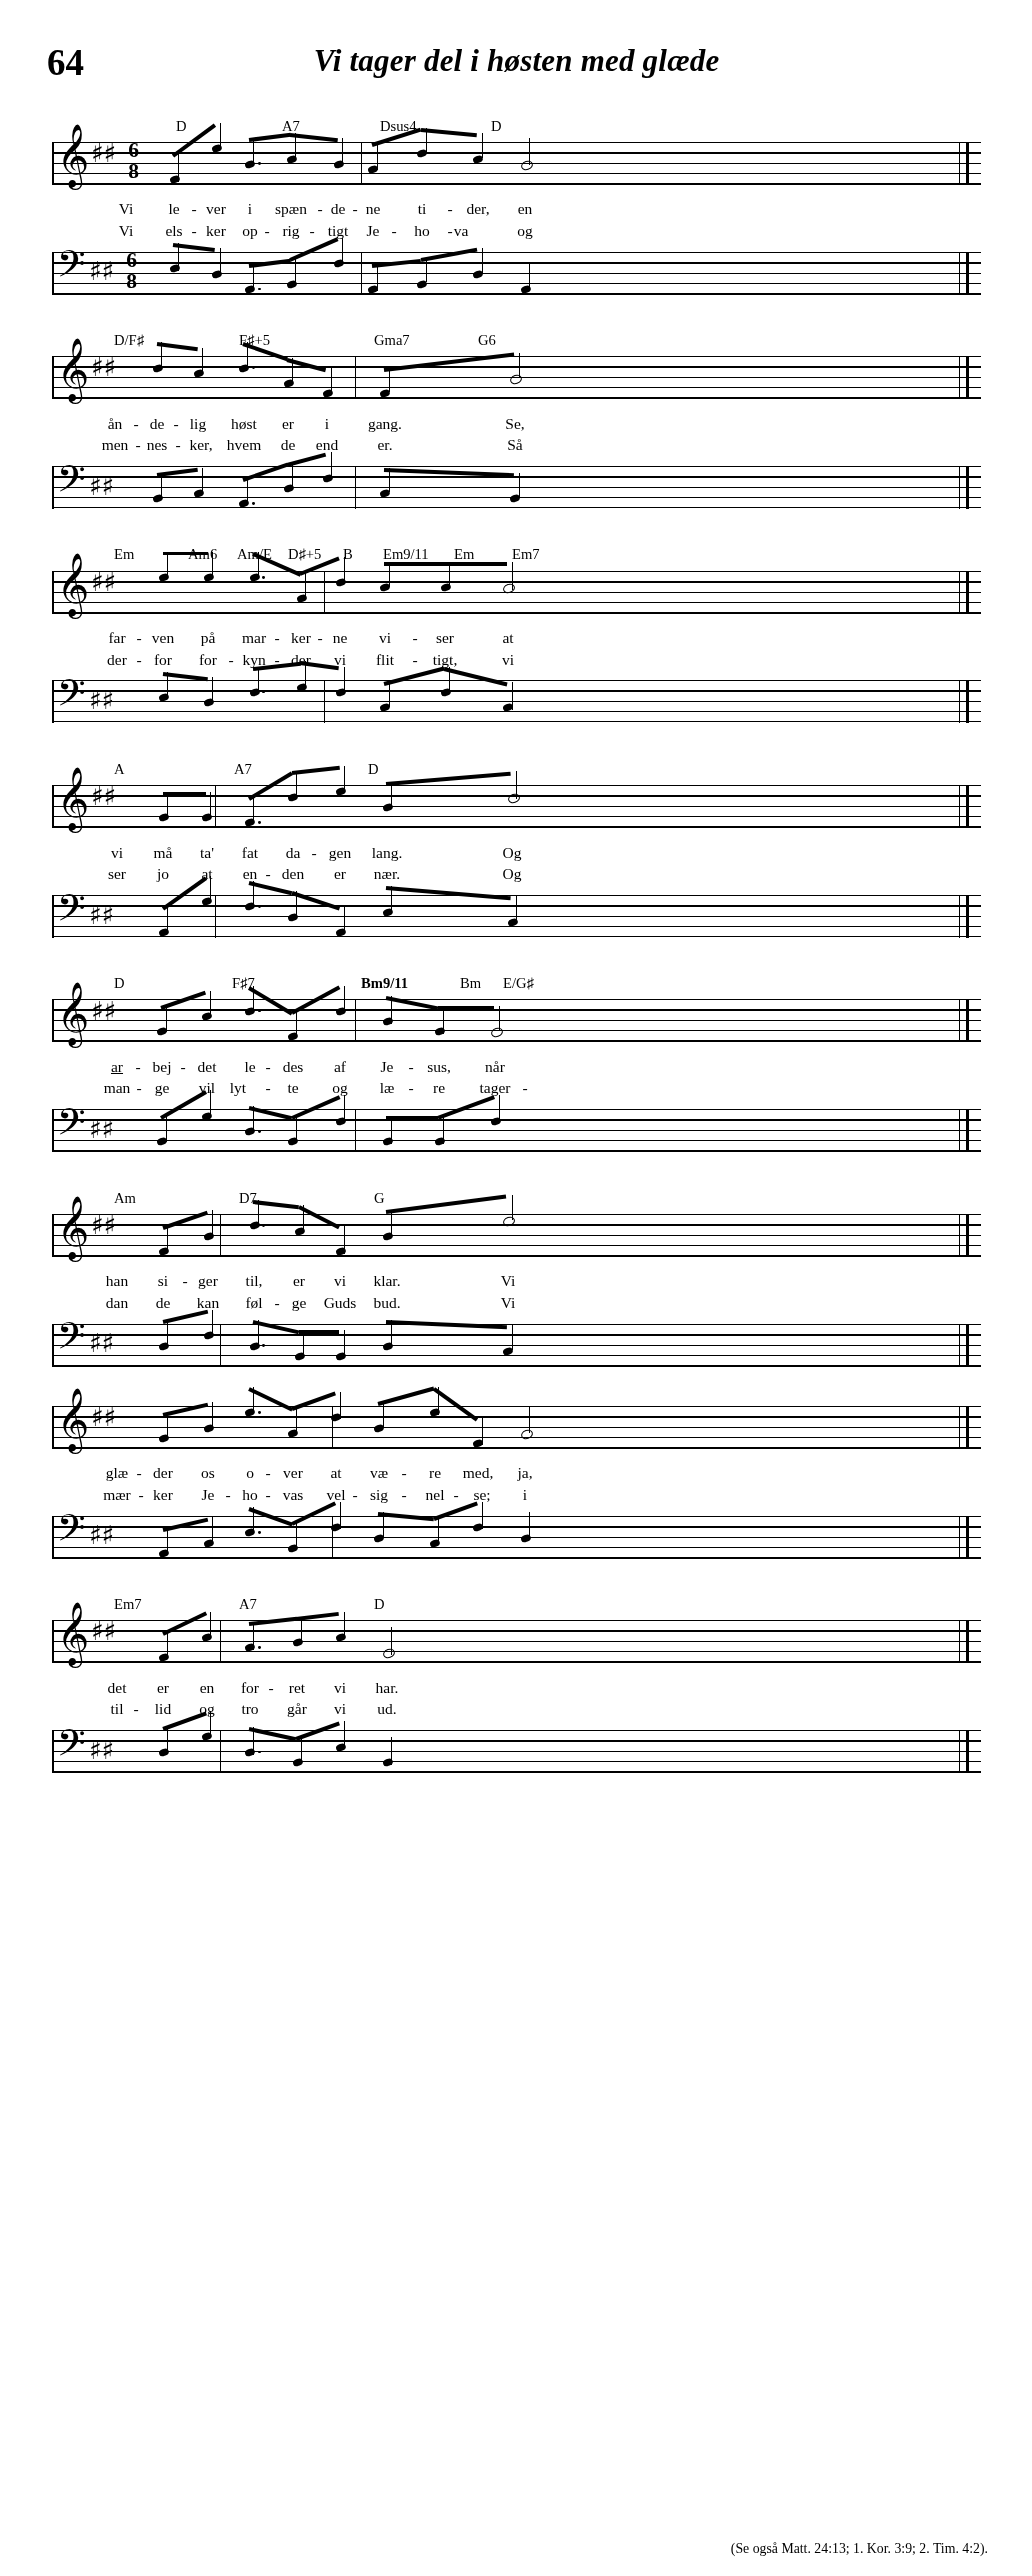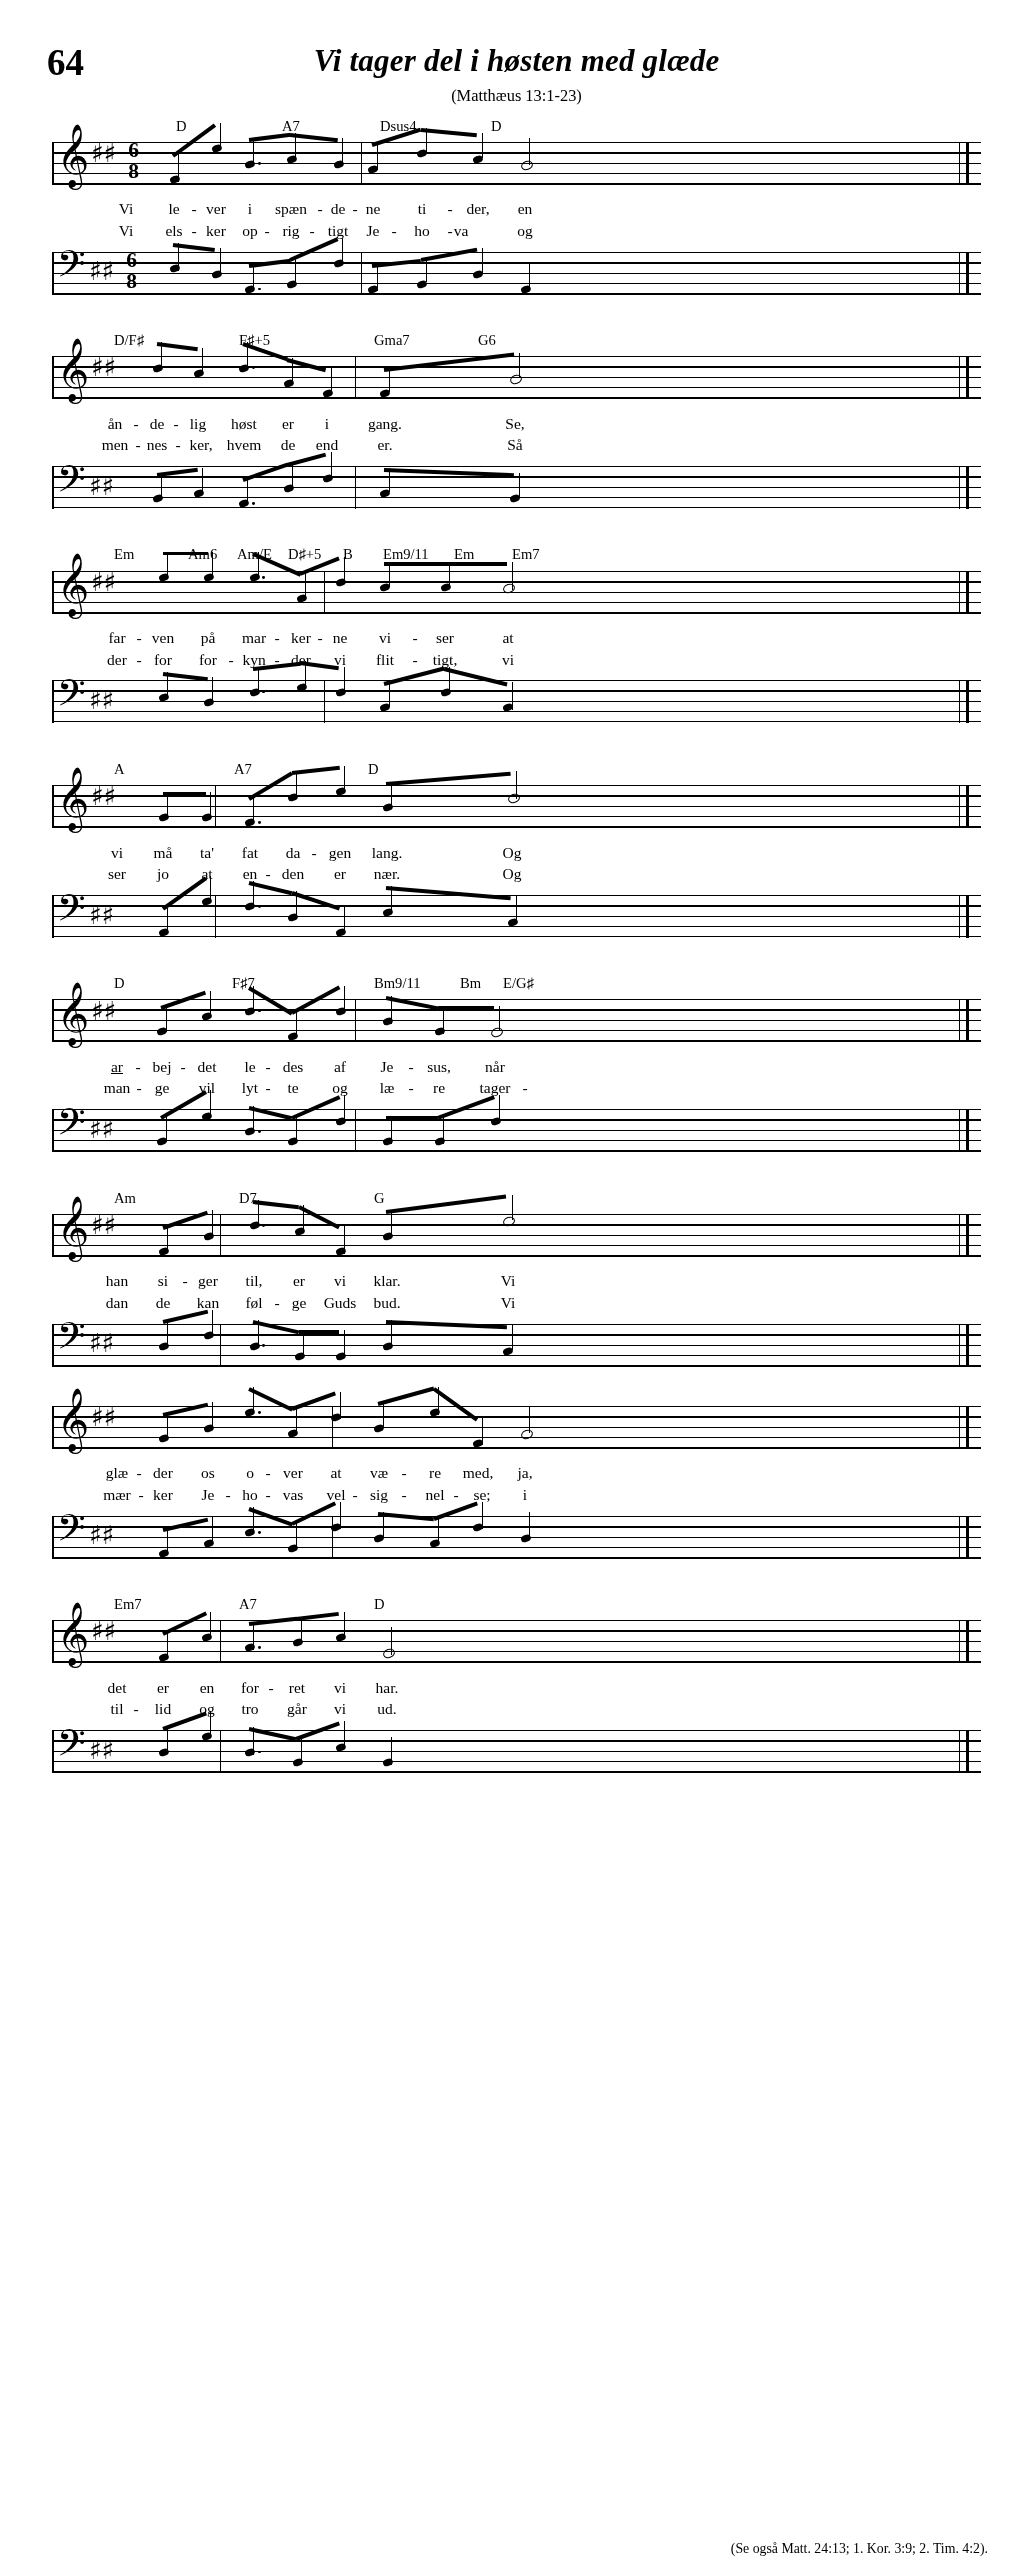--- a/index.html
+++ b/index.html
@@ -203,21 +203,20 @@
   }
 </style>
 </head>
 <body>
 
 <div class="page">
 
   <div class="header">
     <div class="hymn-number">64</div>
     <div class="hymn-title">Vi tager del i høsten med glæde</div>
-    <div class="hymn-scripture">(Matthæus 13:1-23)</div>
   </div>
 
   <div class="systems" id="systems-container">
       <div class="system">
         <div class="chords">
           <div class="chord" style="left: 133px;">D</div>
           <div class="chord" style="left: 239px;">A7</div>
           <div class="chord" style="left: 337px;">Dsus4</div>
           <div class="chord" style="left: 448px;">D</div>
         </div>
@@ -623,21 +622,21 @@
             <div class="barline" style="left: 172px; top: 0px; height: 43px;"></div>
             <div class="barline" style="left: 916px; top: 0px; height: 43px;"></div>
             <div class="barline thick" style="left: 923px; top: 0px; height: 43px;"></div>
           </div>
         </div>
       </div>
       <div class="system">
         <div class="chords">
           <div class="chord" style="left: 71px;">D</div>
           <div class="chord" style="left: 189px;">F♯7</div>
-          <div class="chord" style="left: 331px;">Bm9/11</div>
+          <div class="chord" style="left: 318px; font-weight: bold;">Bm9/11</div>
           <div class="chord" style="left: 417px;">Bm</div>
           <div class="chord" style="left: 460px;">E/G♯</div>
         </div>
         <div class="staffblock" style="height: 62px;">
           <div style="position: absolute; left: 0px; right: 0px; top: 3.4px; height: 60px;">
             <div class="staff" style="top: 0px; height: 43px;"></div>
             <div class="sysbar" style="top: 0px; height: 43px;"></div>
             <div class="clef g" style="left: 13.8px; top: -13.8px;">𝄞</div>
             <div class="keysig" style="left: 48px; top: -1.7px;">♯♯</div>
             <div class="notehead" style="left: 114px; top: 29px;"></div>
@@ -681,21 +680,21 @@
             <span class="syl" style="left: 344px;">Je</span>
             <span class="syl" style="left: 368px;">-</span>
             <span class="syl" style="left: 396px;">sus,</span>
             <span class="syl" style="left: 452px;">når</span>
           </div>
           <div class="lyricline l2">
             <span class="syl" style="left: 74px;">man</span>
             <span class="syl" style="left: 96px;">-</span>
             <span class="syl" style="left: 119px;">ge</span>
             <span class="syl" style="left: 164px;">vil</span>
-            <span class="syl" style="left: 207px; text-align: center;">lyt</span>
+            <span class="syl" style="left: 195px; text-align: center;">lyt</span>
             <span class="syl" style="left: 225px;">-</span>
             <span class="syl" style="left: 250px;">te</span>
             <span class="syl" style="left: 297px;">og</span>
             <span class="syl" style="left: 344px;">læ</span>
             <span class="syl" style="left: 368px;">-</span>
             <span class="syl" style="left: 396px;">re</span>
             <span class="syl" style="left: 452px;">tager</span>
             <span class="syl" style="left: 482px;">-</span>
           </div>
         </div>

